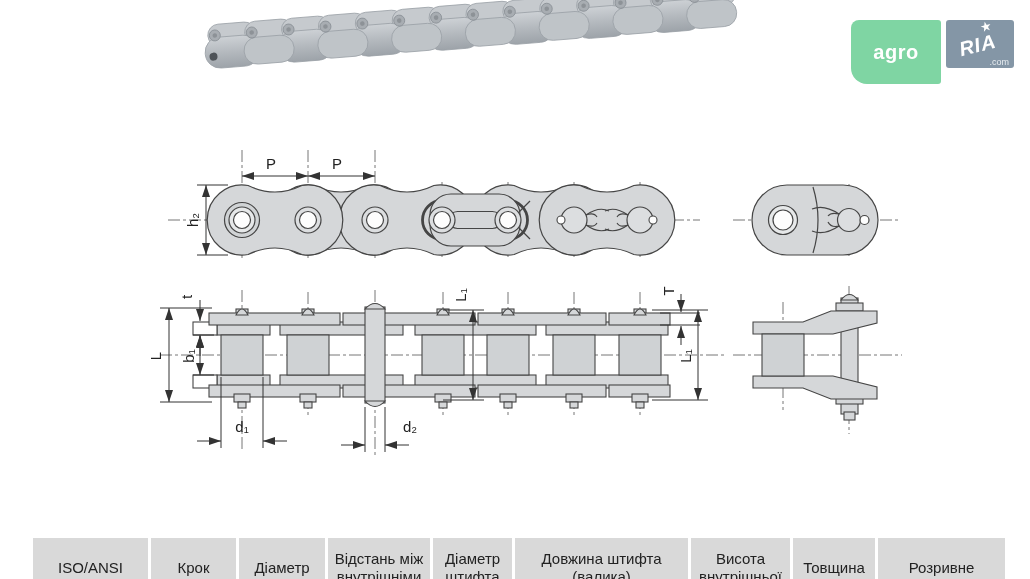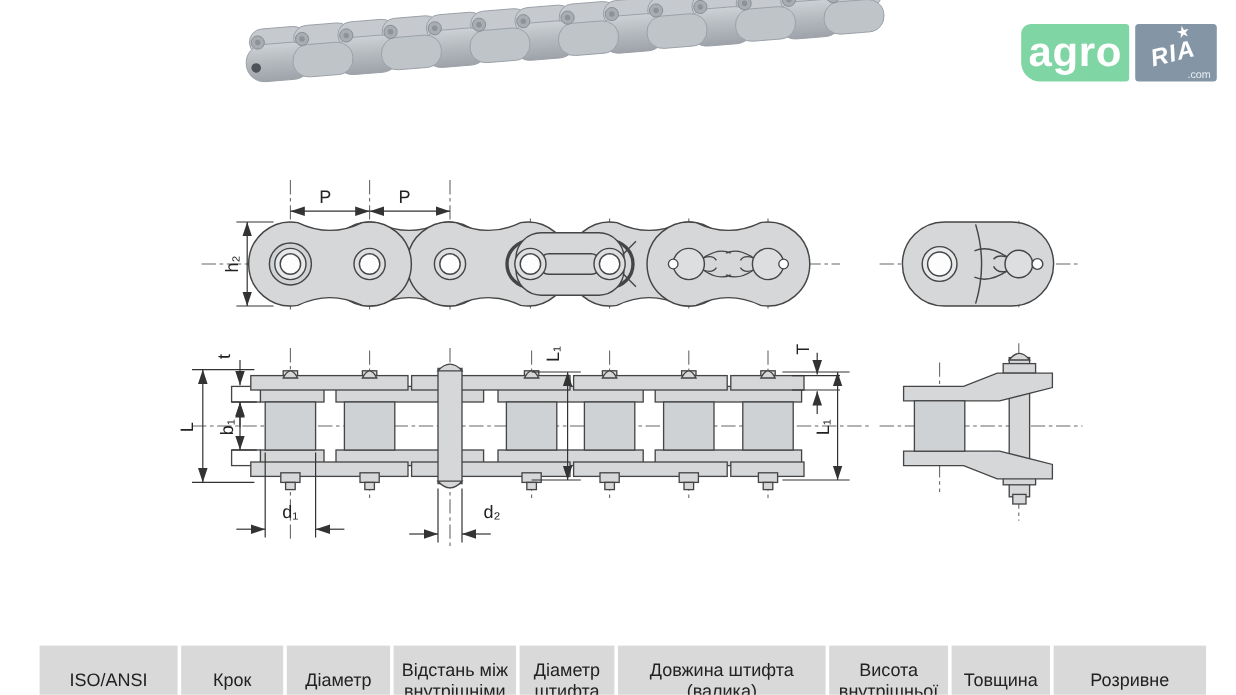--- a/index.html
+++ b/index.html
@@ -3,23 +3,23 @@
 <meta charset="utf-8">
 <style>
   html,body{margin:0;padding:0;}
   body{
     width:1030px;height:579px;overflow:hidden;position:relative;
     background:#ffffff;font-family:"Liberation Sans",sans-serif;
   }
   
   .logo{position:absolute;top:20px;left:851px;height:48px;display:flex;gap:5px;}
   .logo-agro{
-    width:90px;height:48px;background:#7fd5a3;color:#ffffff;
+    width:90px;height:64px;background:#7fd5a3;color:#ffffff;
     border-radius:8px 3px 3px 16px;display:flex;align-items:center;justify-content:center;
-    font-size:35px;font-weight:bold;letter-spacing:.5px;
+    font-size:20px;font-weight:bold;letter-spacing:.5px;
   }
   .logo-ria{
     width:68px;height:48px;background:#8496a6;color:#ffffff;position:relative;
     border-radius:3px;overflow:hidden;
   }
   .logo-ria .ria-word{
     position:absolute;left:13px;top:14px;font-size:20px;font-weight:bold;
     letter-spacing:1px;transform:rotate(-14deg);font-style:italic;
   }
   .logo-ria .ria-star{

